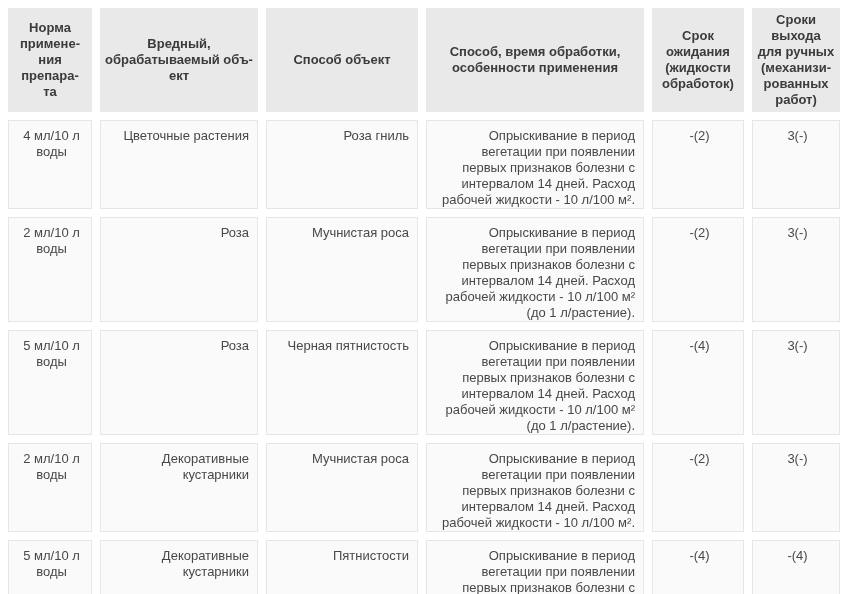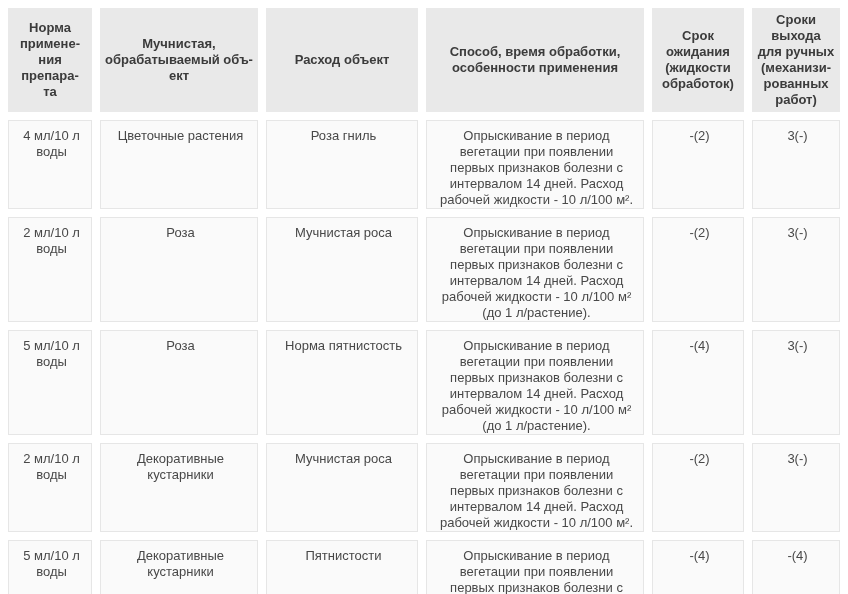--- a/index.html
+++ b/index.html
@@ -40,21 +40,21 @@
     font-size: 13px;
     line-height: 16px;
     vertical-align: top;
     height: 87px;
     box-sizing: border-box;
     padding: 7px 8px 0 11px;
   }
   td.c-dose    { text-align: center; padding-left: 4px; padding-right: 4px; }
   td.c-wait    { text-align: center; }
   td.c-reentry { text-align: center; }
-  td.c-culture, td.c-pest, td.c-method { text-align: center; }
+  td.c-culture, td.c-pest, td.c-method { text-align: right; }
 </style>
 </head>
 <body>
 
 <div class="page">
   <table class="app-table">
     <colgroup>
       <col style="width:84px">
       <col style="width:158px">
       <col style="width:152px">
@@ -62,24 +62,24 @@
       <col style="width:92px">
       <col style="width:88px">
     </colgroup>
     <thead>
       <tr>
         <th>Норма
 примене-
 ния
 препара-
 та</th>
-        <th>Мучнистая,
+        <th>Вредный,
 обрабатываемый объ-
 ект</th>
-        <th>Расход объект</th>
+        <th>Способ объект</th>
         <th>Способ, время обработки,
 особенности применения</th>
         <th>Срок
 ожидания
 (жидкости
 обработок)</th>
         <th>Сроки
 выхода
 для ручных
 (механизи-
@@ -100,21 +100,21 @@
         <td class="c-dose">2 мл/10 л воды</td>
         <td class="c-culture">Роза</td>
         <td class="c-pest">Мучнистая роса</td>
         <td class="c-method">Опрыскивание в период вегетации при появлении первых признаков болезни с интервалом 14 дней. Расход рабочей жидкости - 10 л/100 м² (до 1 л/растение).</td>
         <td class="c-wait">-(2)</td>
         <td class="c-reentry">3(-)</td>
       </tr>
       <tr>
         <td class="c-dose">5 мл/10 л воды</td>
         <td class="c-culture">Роза</td>
-        <td class="c-pest">Норма пятнистость</td>
+        <td class="c-pest">Черная пятнистость</td>
         <td class="c-method">Опрыскивание в период вегетации при появлении первых признаков болезни с интервалом 14 дней. Расход рабочей жидкости - 10 л/100 м² (до 1 л/растение).</td>
         <td class="c-wait">-(4)</td>
         <td class="c-reentry">3(-)</td>
       </tr>
       <tr>
         <td class="c-dose">2 мл/10 л воды</td>
         <td class="c-culture">Декоративные кустарники</td>
         <td class="c-pest">Мучнистая роса</td>
         <td class="c-method">Опрыскивание в период вегетации при появлении первых признаков болезни с интервалом 14 дней. Расход рабочей жидкости - 10 л/100 м².</td>
         <td class="c-wait">-(2)</td>

